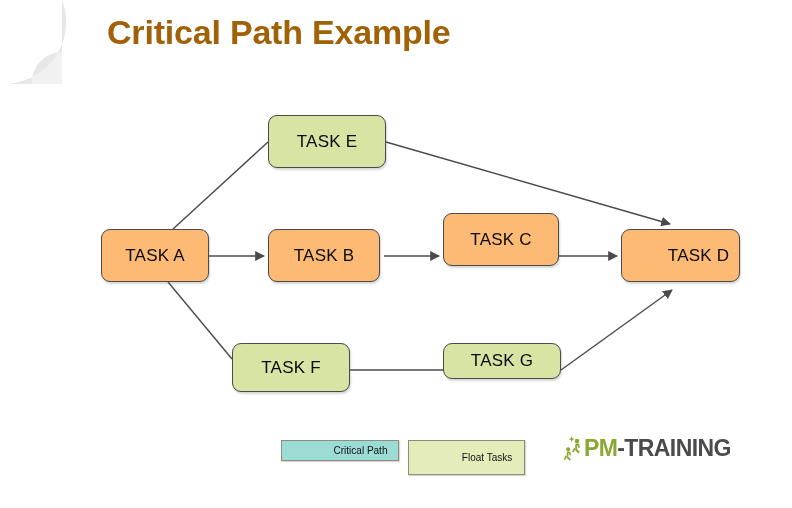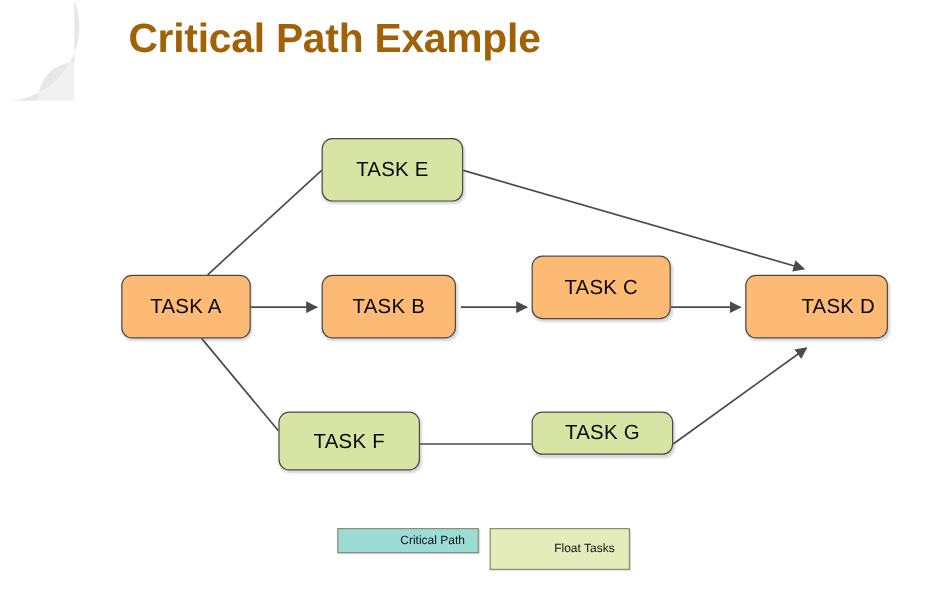--- a/index.html
+++ b/index.html
@@ -159,14 +159,28 @@
 
   <div id="legend-layer">
       <div class="legend-chip" id="legend-critical" style="left: 281px; top: 440px; width: 118px; height: 21px; background: rgb(155, 220, 212);">
         <span>Critical Path</span>
       </div>
       <div class="legend-chip" id="legend-float" style="left: 408px; top: 440px; width: 117px; height: 35px; background: rgb(228, 236, 186);">
         <span>Float Tasks</span>
       </div>
     </div>
 
+  <div id="brand-logo">
+    <svg id="brand-icon" viewBox="0 0 22 26" xmlns="http://www.w3.org/2000/svg">
+      <g fill="#8aa832">
+        <circle cx="6.2" cy="14.2" r="2.0"></circle>
+        <path d="M5.0 16.6 l3.2 0 l0.9 3.4 l-1.5 0.4 l-0.7 -2.2 l-0.5 0 l0 3.6 l2.6 2.6 l-1.3 1.3 l-3.0 -3.0 l0 -4.0 z"></path>
+        <path d="M3.4 20.6 l1.5 0.6 l-1.6 3.7 l-1.6 -0.6 z"></path>
+        <circle cx="15.0" cy="6.0" r="2.3"></circle>
+        <path d="M13.6 8.6 l3.3 0 l1.2 4.0 l-1.6 0.5 l-0.9 -2.6 l-0.5 0 l0 3.8 l2.7 2.8 l-1.4 1.4 l-3.2 -3.2 l0 -4.4 z"></path>
+        <path d="M11.9 12.9 l1.6 0.6 l-1.8 4.0 l-1.6 -0.7 z"></path>
+        <path d="M9.6 1.2 l0.8 2.1 l2.1 0.8 l-2.1 0.8 l-0.8 2.1 l-0.8 -2.1 l-2.1 -0.8 l2.1 -0.8 z"></path>
+      </g>
+    </svg>
+    <div id="brand-wordmark"><span id="brand-pm">PM</span><span id="brand-rest">-TRAINING</span></div>
+  </div>
 
 </div>
 
 </body></html>

